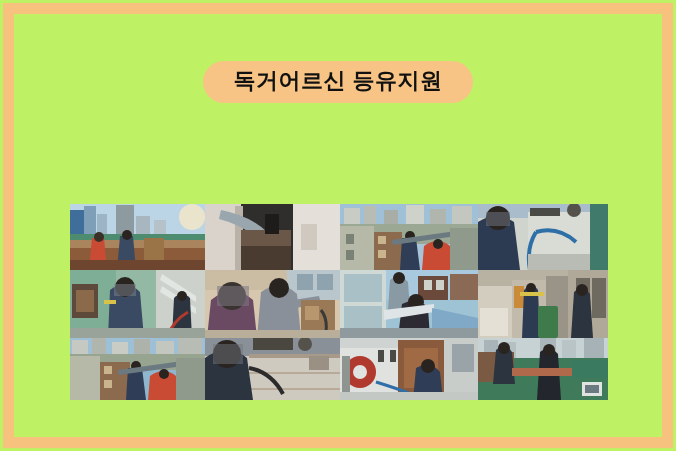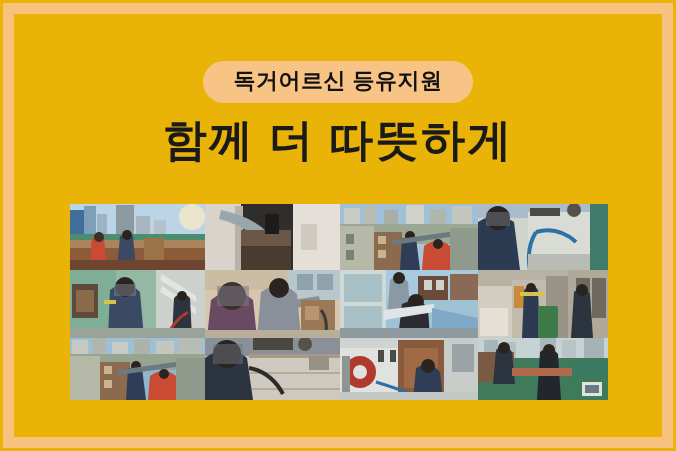--- a/index.html
+++ b/index.html
@@ -11,21 +11,21 @@
     height: 451px;
     background: #ffffff;
     font-family: "Liberation Sans", sans-serif;
     overflow: hidden;
   }
 
   .poster {
     position: relative;
     width: 676px;
     height: 451px;
-    background: #eab308;
+    background: #bef264;
     box-sizing: border-box;
   }
 
   
   .frame {
     position: absolute;
     left: 3px;
     top: 3px;
     width: 670px;
     height: 445px;
@@ -101,21 +101,20 @@
 <body>
 
 <div class="poster">
 
   <div class="frame"></div>
 
   <div class="badge-row">
     <span class="badge">독거어르신 등유지원</span>
   </div>
 
-  <div class="title">함께 더 따뜻하게</div>
 
   <div class="collage">
 
     <div class="cell">
       <svg viewBox="0 0 135 66" preserveAspectRatio="none">
         <rect width="135" height="66" fill="#cfe0ea"></rect>
         <rect x="0" y="0" width="135" height="34" fill="#bcd5e6"></rect>
         <rect x="0" y="6" width="16" height="30" fill="#3f6e9a"></rect>
         <rect x="14" y="2" width="12" height="34" fill="#7f9fb8"></rect>
         <rect x="27" y="10" width="10" height="26" fill="#9db4c6"></rect>

